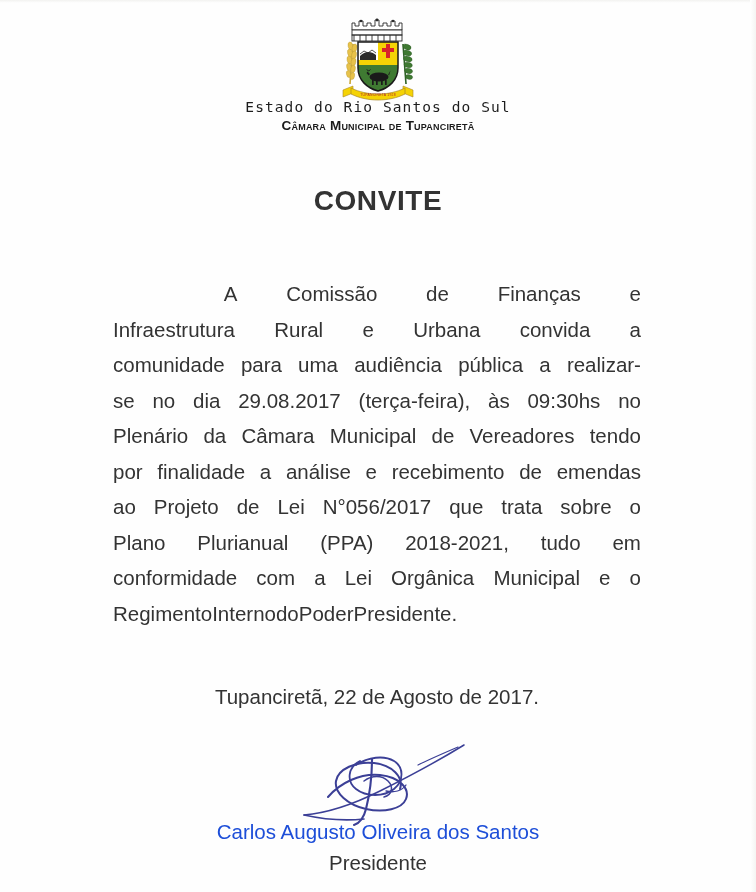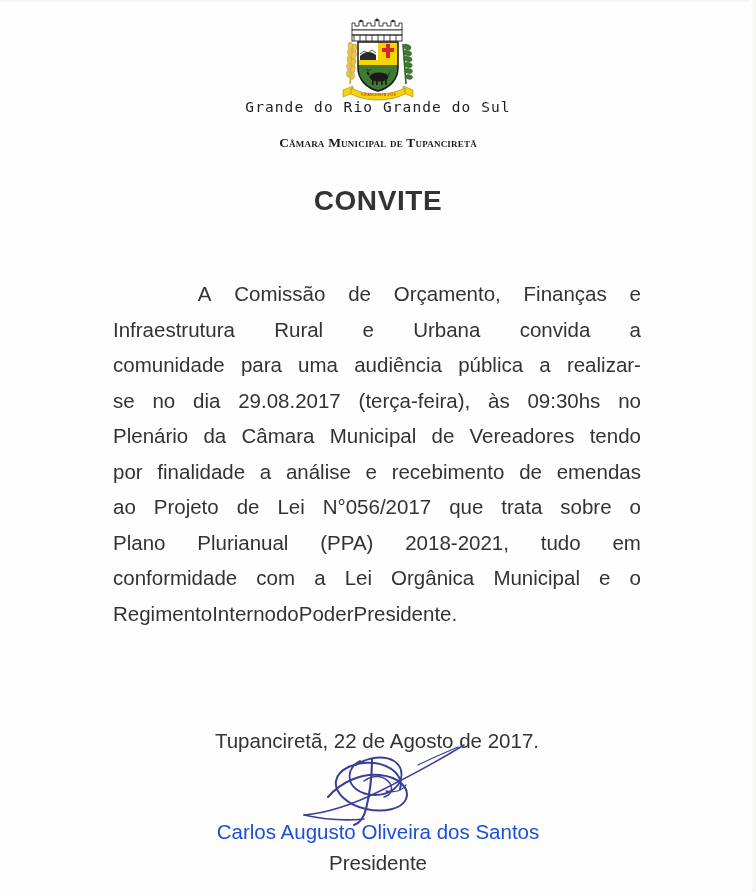--- a/index.html
+++ b/index.html
@@ -60,28 +60,28 @@
   }
   .org-state {
     font-family: "DejaVu Sans Mono", monospace;
     font-size: 14.5px;
     letter-spacing: 1.1px;
     color: #1d1d1d;
     line-height: 18px;
     white-space: nowrap;
   }
   .org-chamber {
-    font-family: Liberation Serif, serif;
+    font-family: Liberation Sans, sans-serif;
     font-size: 13.5px;
     font-weight: bold;
     font-variant: small-caps;
     letter-spacing: 0.2px;
     color: #1a1a1a;
     line-height: 17px;
-    margin-top: 18px;
+    margin-top: 1px;
     white-space: nowrap;
   }
 
   
   .doc-title {
     position: absolute;
     top: 185px;
     left: 0;
     right: 0;
     text-align: center;
@@ -124,21 +124,20 @@
   
   .closing-date {
     position: absolute;
     top: 681px;
     left: 113px;
     width: 528px;
     text-align: center;
     font-size: 20.5px;
     line-height: 32px;
     color: #333333;
-    margin-top: 44px;
   }
 
   
   .signature-wrap {
     position: absolute;
     top: 735px;
     left: 0;
     right: 0;
     display: flex;
     justify-content: center;
@@ -262,33 +261,32 @@
       <g>
         <path d="M24 80 L34 76 L34 83 L24 87 Z" fill="#f5d305" stroke="#a8872a" stroke-width="0.6"></path>
         <path d="M94 80 L84 76 L84 83 L94 87 Z" fill="#f5d305" stroke="#a8872a" stroke-width="0.6"></path>
         <path d="M32 78 C48 86 70 86 86 78 L86 84 C70 92 48 92 32 84 Z" fill="#f5d305" stroke="#a8872a" stroke-width="0.7"></path>
         <text x="59" y="85.6" font-family="'Liberation Sans', sans-serif" font-size="3.4" fill="#b0242a" text-anchor="middle" letter-spacing="0.25">TUPANCIRETA 1928</text>
       </g>
     </svg>
   </div>
 
   <div class="org-lines">
-    <div class="org-state">Grande do Rio Grande do Sul</div>
+    <div class="org-state">Estado do Rio Santos do Sul</div>
     <div class="org-chamber">Câmara Municipal de Tupanciretã</div>
   </div>
 
   <div class="doc-title">CONVITE</div>
 
   <div class="body-block" id="body-block">
       <div class="body-line justify">
         <span class="indent"></span>
         <span class="w">A</span>
         <span class="w">Comissão</span>
         <span class="w">de</span>
-        <span class="w">Orçamento,</span>
         <span class="w">Finanças</span>
         <span class="w">e</span>
       </div>
       <div class="body-line justify">
         <span class="w">Infraestrutura</span>
         <span class="w">Rural</span>
         <span class="w">e</span>
         <span class="w">Urbana</span>
         <span class="w">convida</span>
         <span class="w">a</span>

